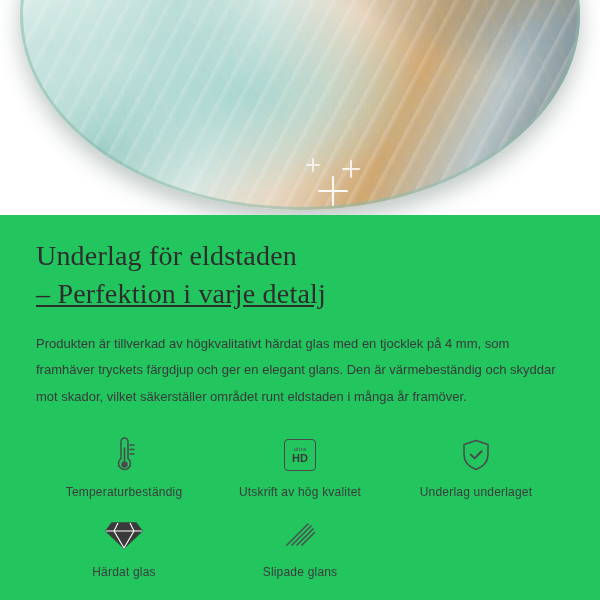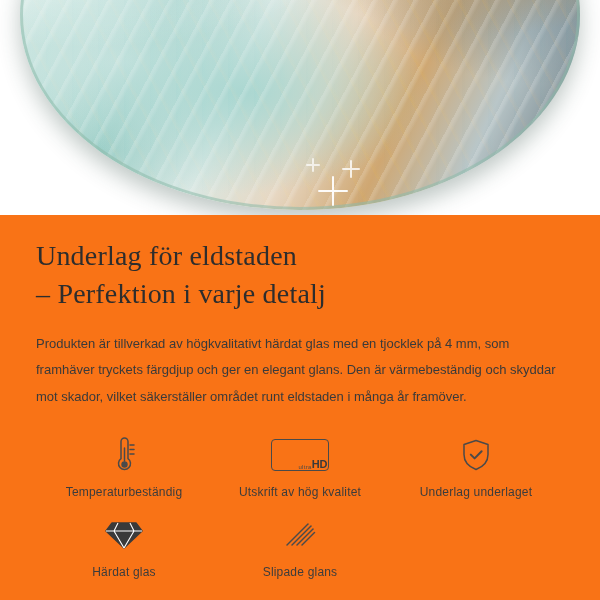--- a/index.html
+++ b/index.html
@@ -10,21 +10,21 @@
     width: 600px;
     height: 600px;
     background: #ffffff;
     font-family: "Liberation Sans", sans-serif;
     overflow: hidden;
   }
   .page {
     position: relative;
     width: 600px;
     height: 600px;
-    background: #f97316;
+    background: #22c55e;
   }
 
   
   .hero {
     position: relative;
     width: 600px;
     height: 215px;
     overflow: hidden;
     background: #ffffff;
   }
@@ -91,21 +91,21 @@
   }
   .headline {
     font-family: "Liberation Serif", serif;
     font-size: 28px;
     line-height: 1.35;
     color: #2d2d2d;
     font-weight: 400;
     margin: 0 0 18px 0;
     letter-spacing: .2px;
   }
-  .headline .line2 { display: block; }
+  .headline .line2 { display: block; text-decoration: underline; }
 
   .body-copy {
     font-size: 13px;
     line-height: 2.05;
     color: #3a3a3a;
     margin: 0;
     max-width: 520px;
   }
 
   
@@ -133,25 +133,24 @@
     color: #3c3c3c;
     text-align: center;
     letter-spacing: .2px;
   }
   .ultrahd {
     width: 30px;
     height: 30px;
     border: 1.6px solid #4a4a4a;
     border-radius: 4px;
     display: flex;
-    flex-direction: row;
-    align-items: flex-end;
+    flex-direction: column;
+    align-items: center;
     justify-content: center;
     line-height: 1;
-    padding-left: 26px;
   }
   .ultrahd .u {
     font-size: 6px;
     letter-spacing: .3px;
     color: #4a4a4a;
   }
   .ultrahd .hd {
     font-size: 11px;
     font-weight: bold;
     color: #3a3a3a;

